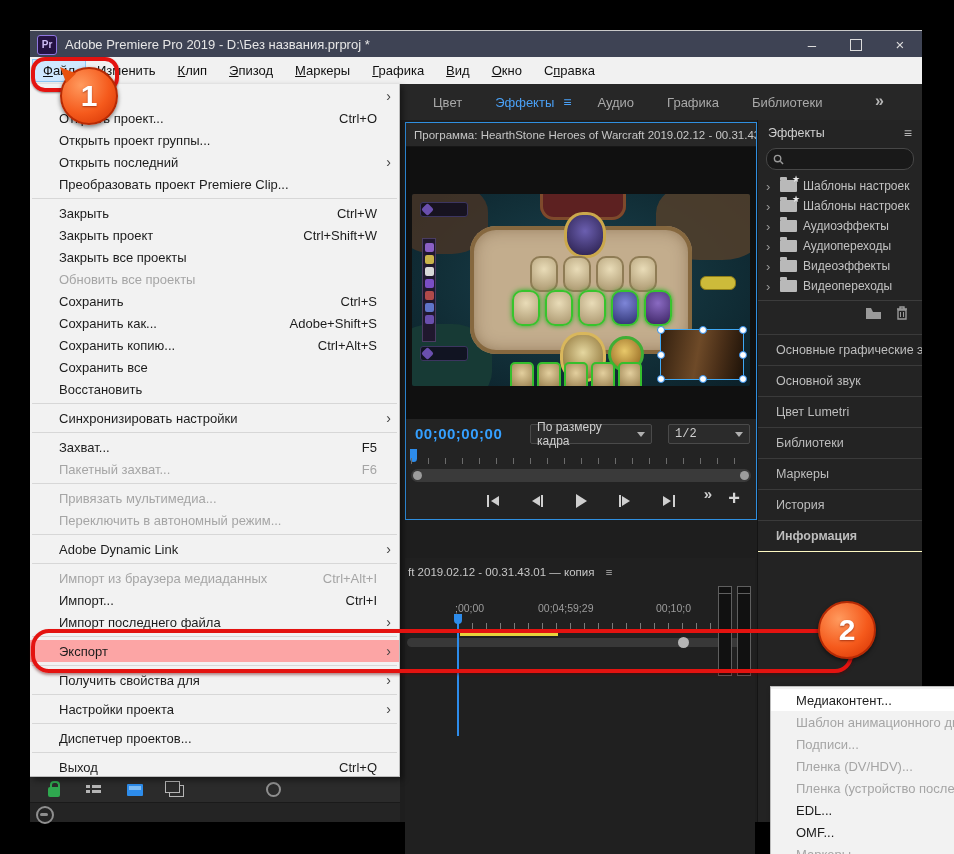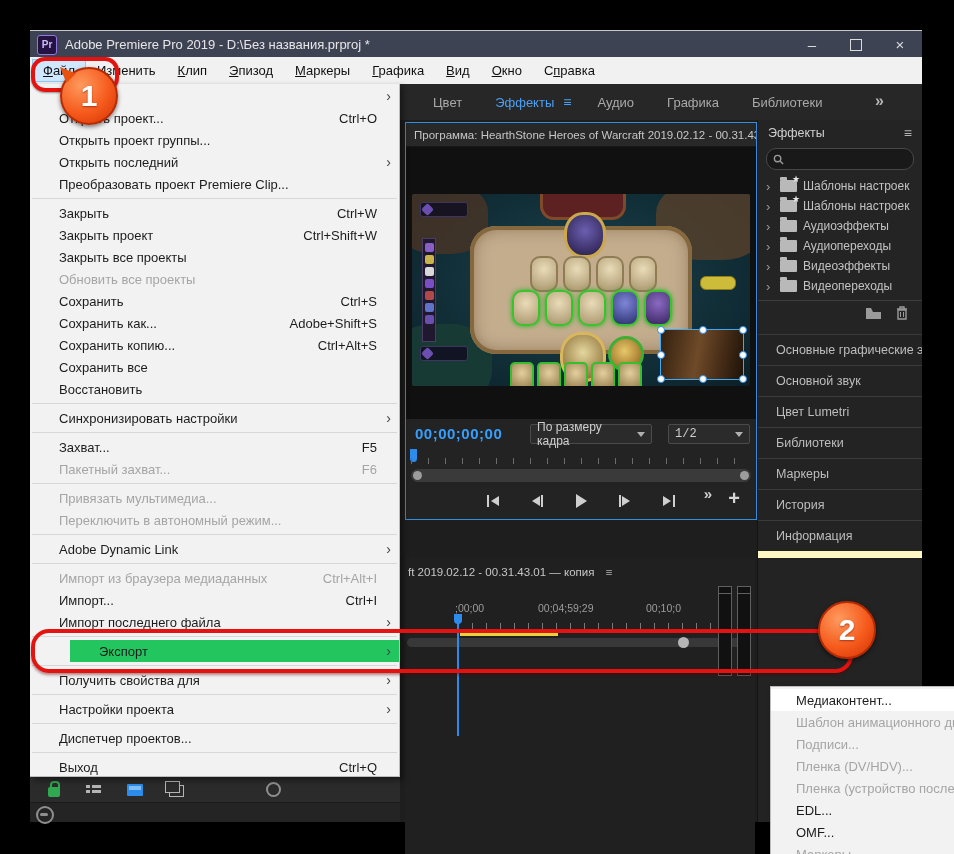--- a/index.html
+++ b/index.html
@@ -23,21 +23,21 @@
   .mb-item.active{background:#cfe8ff;border:1px solid #8ec9f5;padding:3px 10px;}
   .mb-item u{text-decoration:underline;}
 
   
   #file-menu{left:0;top:54px;width:370px;height:693px;background:#f2f2f2;border-right:1px solid #bdbdbd;
              border-bottom:1px solid #bdbdbd;box-shadow:3px 3px 6px rgba(0,0,0,.45);z-index:6;box-sizing:border-box;padding-top:1px;}
   .menu-row{height:22px;display:flex;align-items:center;padding:0 8px 0 29px;font-size:13px;color:#1c1c1c;}
   .menu-row .sc{margin-left:auto;padding-right:14px;}
   .menu-row .arr{width:10px;text-align:right;color:#444;font-size:14px;margin-left:auto;}
   .menu-row.disabled{color:#a5a5a5;}
-  .menu-row.highlight{background:#22c55e;margin-left:40px;}
+  .menu-row.highlight{background:#fca5a5;}
   .menu-sep{border-top:1px solid #d7d7d7;margin:3px 2px;height:0;}
 
   
   #export-menu{left:370px;top:602px;width:450px;height:190px;background:#f2f2f2;border:1px solid #bdbdbd;
                box-shadow:3px 3px 6px rgba(0,0,0,.45);z-index:7;box-sizing:border-box;padding-top:2px;}
   #export-menu .menu-row{padding-left:25px;}
   #export-menu .menu-row.first{background:#fff;}
 
   
   #right-zone{left:370px;top:54px;width:522px;height:738px;background:#1e1e1e;}
@@ -111,28 +111,28 @@
   .fx-row{height:20px;display:flex;align-items:center;padding-left:8px;gap:6px;color:#c2c2c2;font-size:12px;}
   .fx-tw{color:#9a9a9a;font-size:13px;width:8px;}
   .fx-folder{position:relative;width:17px;height:12px;background:#b9b9b9;border-radius:1px;}
   .fx-folder::before{content:"";position:absolute;left:0;top:-3px;width:7px;height:3px;background:#b9b9b9;border-radius:1px 1px 0 0;}
   .fx-folder .star{position:absolute;right:-3px;top:-6px;color:#e8e8e8;font-size:9px;}
   #fx-footer{margin-top:4px;height:24px;border-top:1px solid #3c3c3c;display:flex;align-items:center;justify-content:flex-end;gap:14px;padding-right:14px;}
 
   
   #right-tabs{left:357px;top:250px;width:165px;height:488px;background:#232323;border-left:1px solid #141414;box-sizing:border-box;}
   .rt-row{height:30px;display:flex;align-items:center;padding-left:18px;color:#bdbdbd;font-size:12.5px;border-top:1px solid #3a3a3a;white-space:nowrap;overflow:hidden;}
-  .rt-row:last-child{border-bottom:7px solid #fef9c3;}
+  .rt-row:last-child{border-bottom:1px solid #fef9c3;font-weight:bold;}
 
   
   #timeline{left:5px;top:436px;width:350px;height:302px;background:#202020;margin-top:38px;}
   #seq-tab{position:absolute;left:3px;top:8px;color:#c6c6c6;font-size:11.5px;white-space:nowrap;}
   #seq-tab .burger{color:#b5b5b5;margin-left:8px;}
   .rl{position:absolute;color:#9c9c9c;font-size:10.5px;top:44px;}
-  #rl0{left:50px;} #rl1{left:133px;} #rl2{left:241px;}
+  #rl0{left:50px;} #rl1{left:133px;} #rl2{left:251px;}
   #tl-ticks{position:absolute;left:53px;top:60px;width:278px;height:12px;
      background:repeating-linear-gradient(90deg,#7a7a7a 0 1px,transparent 1px 14px);background-size:100% 7px;background-position:0 bottom;background-repeat:no-repeat;}
   #tl-workarea{position:absolute;left:55px;top:75px;width:98px;height:3px;background:#e8d33c;}
   #tl-scroll{position:absolute;left:2px;top:80px;width:344px;height:9px;background:#383838;border-radius:5px;}
   #tl-scroll .dot{position:absolute;right:62px;top:-1px;width:11px;height:11px;border-radius:50%;background:#b5b5b5;}
   #tl-playhead{position:absolute;left:52px;top:58px;width:2px;height:120px;background:#2d8ceb;}
   #tl-ph-flag{position:absolute;left:49px;top:56px;width:8px;height:10px;background:#2d8ceb;border-radius:0 0 4px 4px;}
   #meters{position:absolute;left:313px;top:28px;display:flex;gap:5px;}
   .meter{width:12px;height:88px;background:#111;border:1px solid #5f5f5f;position:relative;}
   .meter::before{content:"";position:absolute;left:0;top:6px;width:100%;border-top:1px solid #5f5f5f;}

